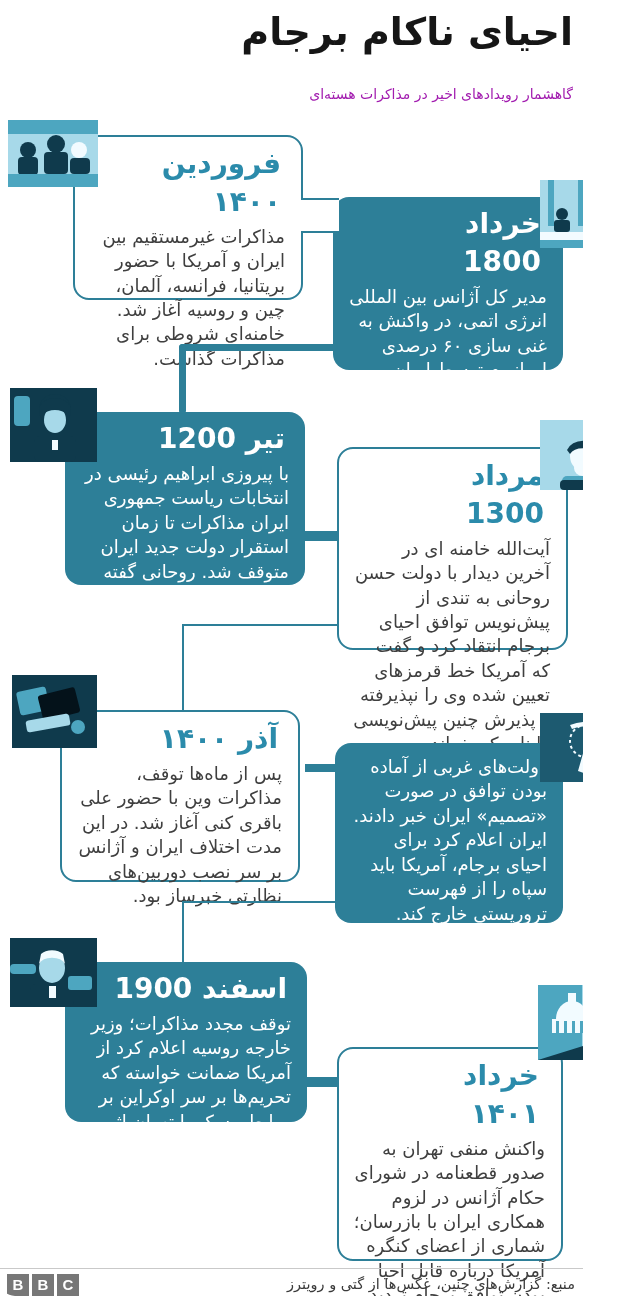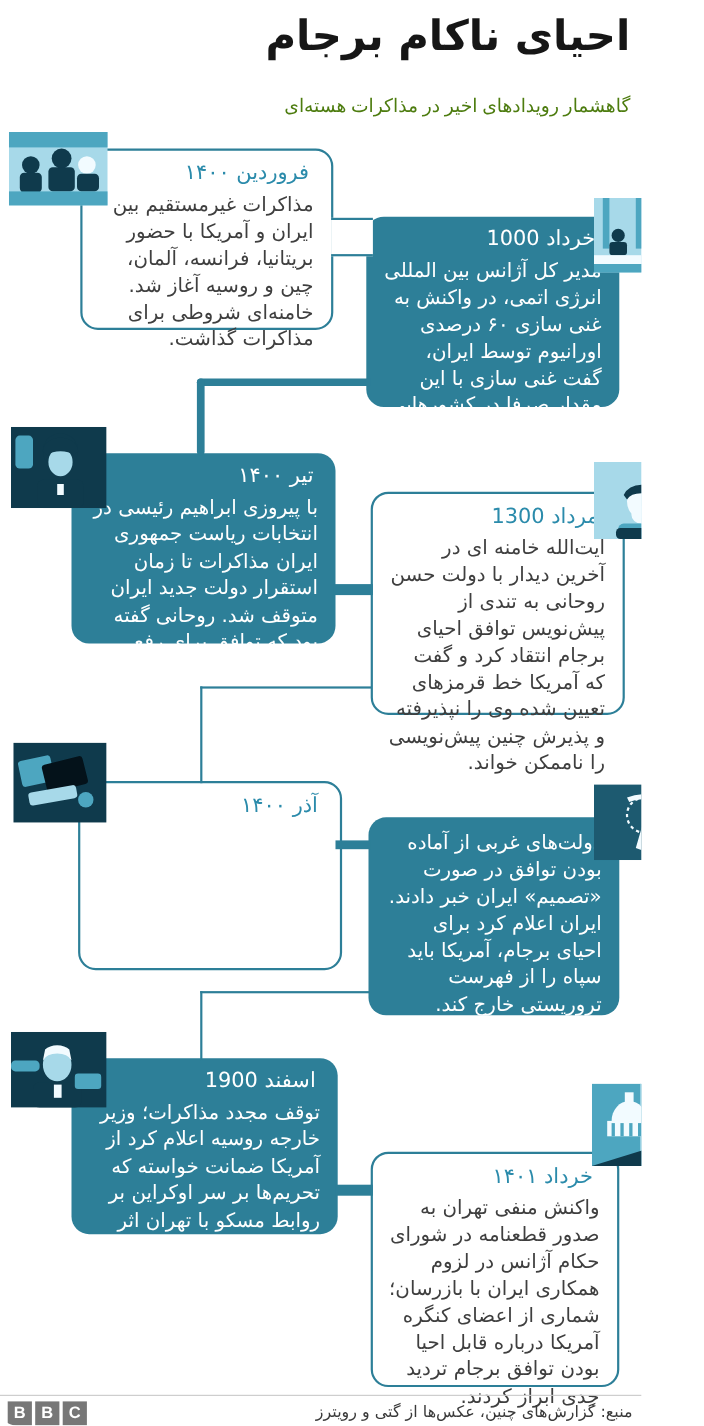--- a/index.html
+++ b/index.html
@@ -15,39 +15,39 @@
   }
   *{margin:0;padding:0;box-sizing:border-box;}
   html,body{background:#fff;}
   #page{
     position:relative;width:583px;height:1296px;background:#fff;overflow:hidden;
     font-family:"DejaVu Sans",sans-serif;
     border-radius:15px;
   }
   .rtl{direction:rtl;unicode-bidi:embed;text-align:right;}
   #title{position:absolute;top:10px;right:10px;left:10px;font-size:38px;font-weight:700;color:var(--title_dark);}
-  #subtitle{position:absolute;top:86px;right:10px;left:10px;font-size:17px;color:#4d7c0f;font-family:Liberation Serif, serif;}
+  #subtitle{position:absolute;top:86px;right:10px;left:10px;font-size:14px;color:#a21caf;}
 
   
   .card{position:absolute;border-radius:16px;padding:8px 16px 8px 14px;}
   .card.light{background:#fff;border:2px solid var(--teal);color:var(--text_dark);}
   .card.teal{background:var(--teal);color:#fff;}
-  .card .date{font-size:19px;font-weight:400;line-height:1.35;}
+  .card .date{font-size:28px;font-weight:700;line-height:1.35;}
   .card.light .date{color:var(--date_teal);}
   .card.teal .date{color:#fff;}
   .card .body{font-size:18px;line-height:1.36;margin-top:4px;}
   .card.right .date{padding-left:86px;padding-right:6px;}
   .card.left .date{padding-right:4px;}
 
   
   #card1{left:73px;top:135px;width:230px;height:165px;}
   #card2{left:333px;top:197px;width:230px;height:173px;}
   #card3{left:65px;top:412px;width:240px;height:173px;}
   #card4{left:337px;top:447px;width:231px;height:203px;}
-  #card5{left:71px;top:710px;width:240px;height:172px;}
+  #card5{left:60px;top:710px;width:240px;height:172px;}
   #card6{left:335px;top:743px;width:228px;height:180px;}
   #card7{left:65px;top:962px;width:242px;height:160px;}
   #card8{left:337px;top:1047px;width:226px;height:214px;}
 
   
   .photo{position:absolute;overflow:hidden;z-index:3;}
   .photo svg{display:block;width:100%;height:100%;}
   #photo1{left:8px;top:120px;width:90px;height:67px;}
   #photo2{left:540px;top:180px;width:86px;height:68px;}
   #photo3{left:10px;top:388px;width:87px;height:74px;}
@@ -112,41 +112,41 @@
       <rect class="ph-dark" x="10" y="37" width="20" height="18" rx="4"></rect>
       <circle class="ph-dark" cx="48" cy="24" r="9"></circle>
       <rect class="ph-dark" x="36" y="32" width="24" height="22" rx="4"></rect>
       <circle class="ph-white" cx="71" cy="30" r="8"></circle>
       <rect class="ph-dark" x="62" y="38" width="20" height="16" rx="4"></rect>
       <rect class="ph-mid" x="0" y="54" width="90" height="13"></rect>
     </svg>
   </div>
 
   <section id="card2" class="card teal right">
-    <h2 class="date rtl">خرداد 1000</h2>
+    <h2 class="date rtl">خرداد 1800</h2>
     <p class="body rtl">مدیر کل آژانس بین المللی انرژی اتمی، در واکنش به غنی سازی ۶۰ درصدی اورانیوم توسط ایران، گفت غنی سازی با این مقدار صرفا در کشورهایی انجام می شود که بمب اتمی می‌سازند.</p>
   </section>
   <div id="photo2" class="photo">
     <svg viewBox="0 0 86 68" aria-hidden="true">
       <rect class="ph-bg" x="0" y="0" width="86" height="68"></rect>
       <rect class="ph-mid" x="8" y="0" width="6" height="46"></rect>
       <rect class="ph-mid" x="38" y="0" width="6" height="46"></rect>
       <rect class="ph-mid" x="66" y="0" width="6" height="46"></rect>
       <circle class="ph-dark" cx="22" cy="34" r="6"></circle>
       <rect class="ph-dark" x="14" y="40" width="16" height="12" rx="3"></rect>
       <circle class="ph-dark" cx="58" cy="34" r="6"></circle>
       <rect class="ph-dark" x="50" y="40" width="16" height="12" rx="3"></rect>
       <circle class="ph-dark" cx="78" cy="36" r="5"></circle>
       <rect class="ph-white" x="0" y="52" width="86" height="8"></rect>
       <rect class="ph-mid" x="0" y="60" width="86" height="8"></rect>
     </svg>
   </div>
 
   <section id="card3" class="card teal left">
-    <h2 class="date rtl">تیر ۱۴۰۰</h2>
+    <h2 class="date rtl">تیر 1200</h2>
     <p class="body rtl">با پیروزی ابراهیم رئیسی در انتخابات ریاست جمهوری ایران مذاکرات تا زمان استقرار دولت جدید ایران متوقف شد. روحانی گفته بود که توافق برای رفع تحریم‌های آمریکا در دسترس است.</p>
   </section>
   <div id="photo3" class="photo">
     <svg viewBox="0 0 87 74" aria-hidden="true">
       <rect class="ph-dark" x="0" y="0" width="87" height="74"></rect>
       <rect class="ph-mid" x="4" y="8" width="16" height="30" rx="4"></rect>
       <circle class="ph-dark" cx="45" cy="22" r="16"></circle>
       <ellipse class="ph-bg" cx="45" cy="32" rx="11" ry="13"></ellipse>
       <path class="ph-dark" d="M29 22 a16 12 0 0 1 32 0 l-4 4 a14 8 0 0 0 -24 0 z"></path>
       <rect class="ph-dark" x="24" y="48" width="42" height="26" rx="6"></rect>
@@ -164,20 +164,21 @@
       <ellipse class="ph-white" cx="43" cy="36" rx="13" ry="15"></ellipse>
       <path class="ph-dark" d="M27 30 a17 14 0 0 1 32 0 l-3 4 a14 9 0 0 0 -26 0 z"></path>
       <ellipse class="ph-white" cx="43" cy="48" rx="9" ry="8"></ellipse>
       <rect class="ph-mid" x="22" y="56" width="42" height="14" rx="5"></rect>
       <rect class="ph-dark" x="20" y="60" width="46" height="10" rx="4"></rect>
     </svg>
   </div>
 
   <section id="card5" class="card light left">
     <h2 class="date rtl">آذر ۱۴۰۰</h2>
+    <p class="body rtl">پس از ماه‌ها توقف، مذاکرات وین با حضور علی باقری کنی آغاز شد. در این مدت اختلاف ایران و آژانس بر سر نصب دوربین‌های نظارتی خبرساز بود.</p>
   </section>
   <div id="photo5" class="photo">
     <svg viewBox="0 0 85 73" aria-hidden="true">
       <rect class="ph-dark" x="0" y="0" width="85" height="73"></rect>
       <rect class="ph-mid" x="6" y="14" width="30" height="24" rx="3" transform="rotate(-12 21 26)"></rect>
       <rect x="28" y="16" width="38" height="26" rx="3" fill="#04121a" transform="rotate(-14 47 29)"></rect>
       <rect class="ph-bg" x="14" y="42" width="44" height="12" rx="3" transform="rotate(-10 36 48)"></rect>
       <circle class="ph-mid" cx="66" cy="52" r="7"></circle>
     </svg>
   </div>

